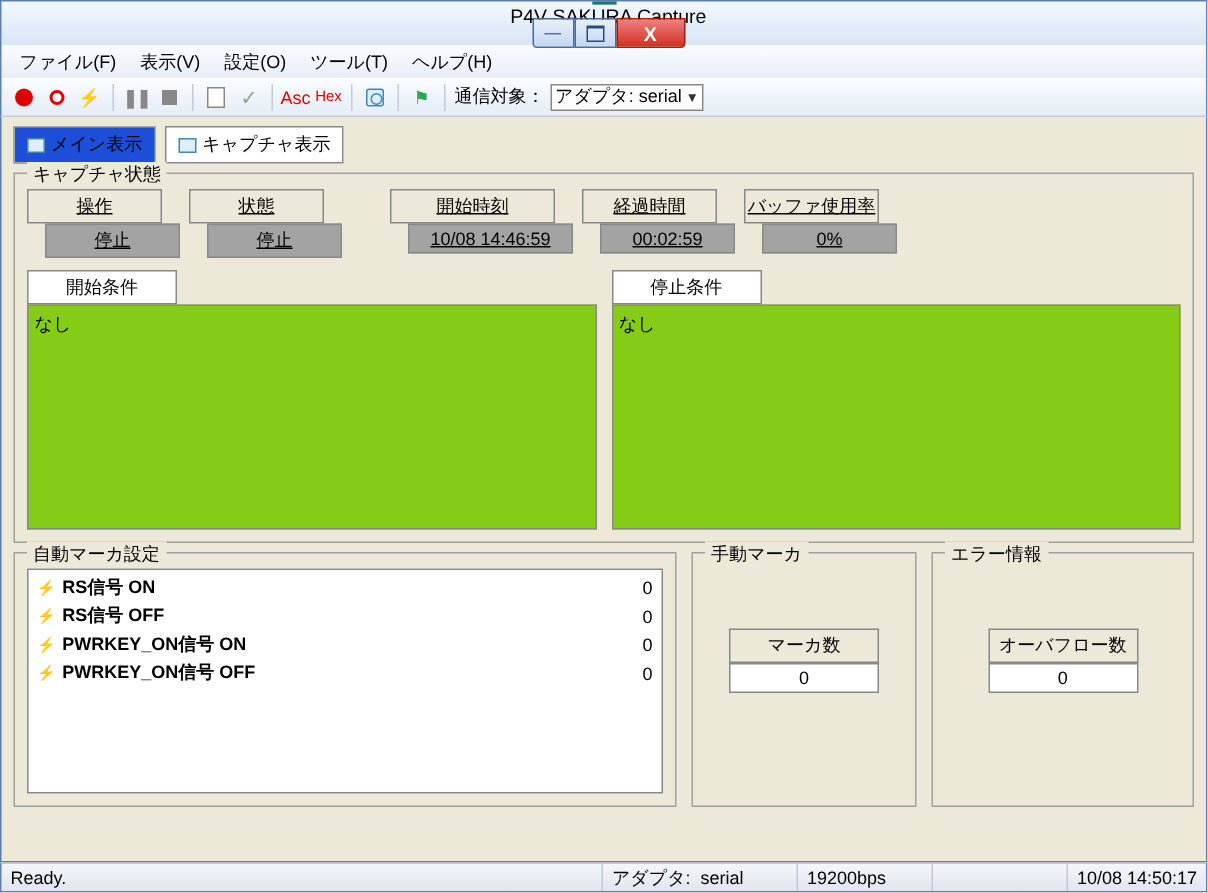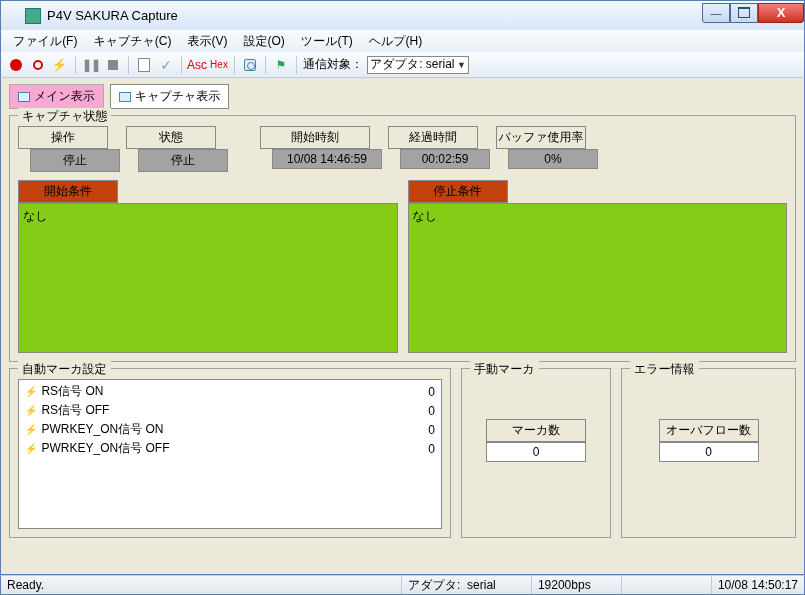--- a/index.html
+++ b/index.html
@@ -1,19 +1,19 @@
 <!DOCTYPE html>
 <html><head>
 <meta charset="utf-8">
 <style>
 * { box-sizing: border-box; margin: 0; padding: 0; }
 body { font-family: "MS UI Gothic", "Meiryo", sans-serif; font-size: 12px; background: #fff; width: 805px; height: 595px; overflow: hidden; }
 
 
-.titlebar { height: 30px; background: linear-gradient(#f3f8fe, #d8e6f8); display: flex; align-items: center; padding: 0 0 0 24px; border: 1px solid #5a7fb5; border-bottom: none; }
+.titlebar { height: 30px; background: linear-gradient(#f3f8fe, #d8e6f8); display: flex; align-items: center; padding: 0 0 0 6px; border: 1px solid #5a7fb5; border-bottom: none; flex-direction: column; }
 .titlebar .icon { width: 16px; height: 16px; background: #4a8; margin-right: 6px; display:inline-block; border:1px solid #276; }
 .titlebar .title { flex: 1; color: #000; font-size: 13px; }
 .winbtns { display: flex; height: 20px; margin-top:-6px;}
 .winbtn { width: 28px; height: 20px; border: 1px solid #4a6a9a; background: linear-gradient(#e8f0fb,#c5d8f0); display:flex; align-items:center; justify-content:center; font-family: Arial; font-size:11px; color:#2a4a7a;}
 .winbtn.min { border-radius: 0 0 0 3px; }
 .winbtn.close { background: linear-gradient(#f08080,#d03020); color:#fff; border-color:#a02010; width:46px; border-radius:0 0 3px 0; font-weight:bold; font-size:13px;}
 .winbtn.max::before { content:""; display:block; width:10px; height:8px; border:1px solid #2a4a7a; border-top-width:2px;}
 
 
 .menubar { height: 22px; background: linear-gradient(#fafcfe,#e8eef8); border-left:1px solid #5a7fb5; border-right:1px solid #5a7fb5; display:flex; align-items:center; padding:0 4px; }
@@ -38,52 +38,52 @@
 .tlabel { font-size:12px; }
 .combo { border:1px solid #888; background:#fff; height:18px; font-size:12px; width:102px; padding:0 2px; display:flex; align-items:center; justify-content:space-between;}
 .combo .arrow { font-size:9px; color:#333;}
 
 
 .client { background:#ece9d8; border:1px solid #5a7fb5; border-top:none; height: calc(595px - 30px - 22px - 26px - 20px); padding:6px 8px 6px 8px; overflow:hidden;}
 
 
 .tabs { display:flex; gap:6px; margin-bottom:6px;}
 .tab { background:#fff; border:1px solid #888; padding:3px 8px; display:flex; align-items:center; gap:4px;}
-.tab.inactive { background:#f9a8d4; border-color:#aaa;}
+.tab.inactive { background:#1d4ed8; border-color:#aaa;}
 .tabicon { width:12px; height:10px; border:1px solid #48a; background:#def;}
 
 
 .group { border:1px solid #a0a0a0; position:relative; padding:10px 8px 8px; margin-bottom:6px;}
 .group > .legend { position:absolute; top:-8px; left:8px; background:#ece9d8; padding:0 4px; font-size:12px;}
 
 
 .staterow { display:flex; gap:6px; }
-.statecell { flex:0 0 auto; }
+.statecell { flex:0 0 auto;text-decoration:underline; }
 .hdrbox { border:1px solid #888; background:#ece9d8; text-align:center; padding:2px 0; width:90px; }
 .valbox { border:1px solid #888; background:#a3a3a3; text-align:center; padding:2px 0; width:90px;margin-left:12px;}
 .hdrbox.w1{width:90px}.valbox.w1{width:90px}
 .hdrbox.w2{width:90px}.valbox.w2{width:90px}
 .hdrbox.w3{width:100px}.valbox.w3{width:100px}
 .hdrbox.w4{width:110px}.valbox.w4{width:110px}
 .hdrbox.w5{width:90px}.valbox.w5{width:90px}
 .hdrbox.w6{width:90px}.valbox.w6{width:90px}
 .gap { width:20px;}
 
 
 .condrow { display:flex; gap:10px; margin-top:8px;}
 .condcol { flex:1; }
-.condhdr { border:1px solid #888; background:#c2410c; text-align:center; padding:2px 0; width:100px;}
+.condhdr { border:1px solid #888; background:#ffffff; text-align:center; padding:2px 0; width:100px;}
 .condbox { border:1px solid #888; background:#84cc16; height:150px; padding:4px; margin-top:0;}
 
 
 .bottomrow { display:flex; gap:10px;}
 .markerlist { border:1px solid #888; background:#fff; height:150px; padding:2px;}
 .mrow { display:flex; align-items:center; padding:1px 4px;}
 .micon { color:#c80; margin-right:4px; font-size:10px;}
-.mlabel { flex:1;}
+.mlabel { flex:1;font-weight:bold;}
 .mcount { width:20px; text-align:right;}
 
 .cntlabel{ border:1px solid #888; background:#ece9d8; text-align:center; padding:2px 0; width:100px; margin:40px auto 0;}
 .cntval{ border:1px solid #888; background:#fff; text-align:center; padding:2px 0; width:100px; margin:0 auto;}
 
 
 .statusbar { height:20px; background:linear-gradient(#f4f6fa,#e0e6ef); border:1px solid #5a7fb5; border-top:1px solid #c0cad8; display:flex; align-items:center; font-size:12px;}
 .statusbar .cell { padding:0 6px; border-right:1px solid #c0cad8; height:100%; display:flex; align-items:center;}
 .statusbar .cell.first{ flex:1;}
 .statusbar .cell.wide{ width:130px;}
@@ -98,21 +98,20 @@
   <span class="title">P4V SAKURA Capture</span>
   <div class="winbtns">
     <div class="winbtn min">—</div>
     <div class="winbtn max"></div>
     <div class="winbtn close">X</div>
   </div>
 </div>
 
 <div class="menubar">
   <span class="menuitem">ファイル(F)</span>
-  <span class="menuitem">キャプチャ(C)</span>
   <span class="menuitem">表示(V)</span>
   <span class="menuitem">設定(O)</span>
   <span class="menuitem">ツール(T)</span>
   <span class="menuitem">ヘルプ(H)</span>
 </div>
 
 <div class="toolbar">
   <div class="tbtn">
       <div class="circle-red"></div>
     </div>

